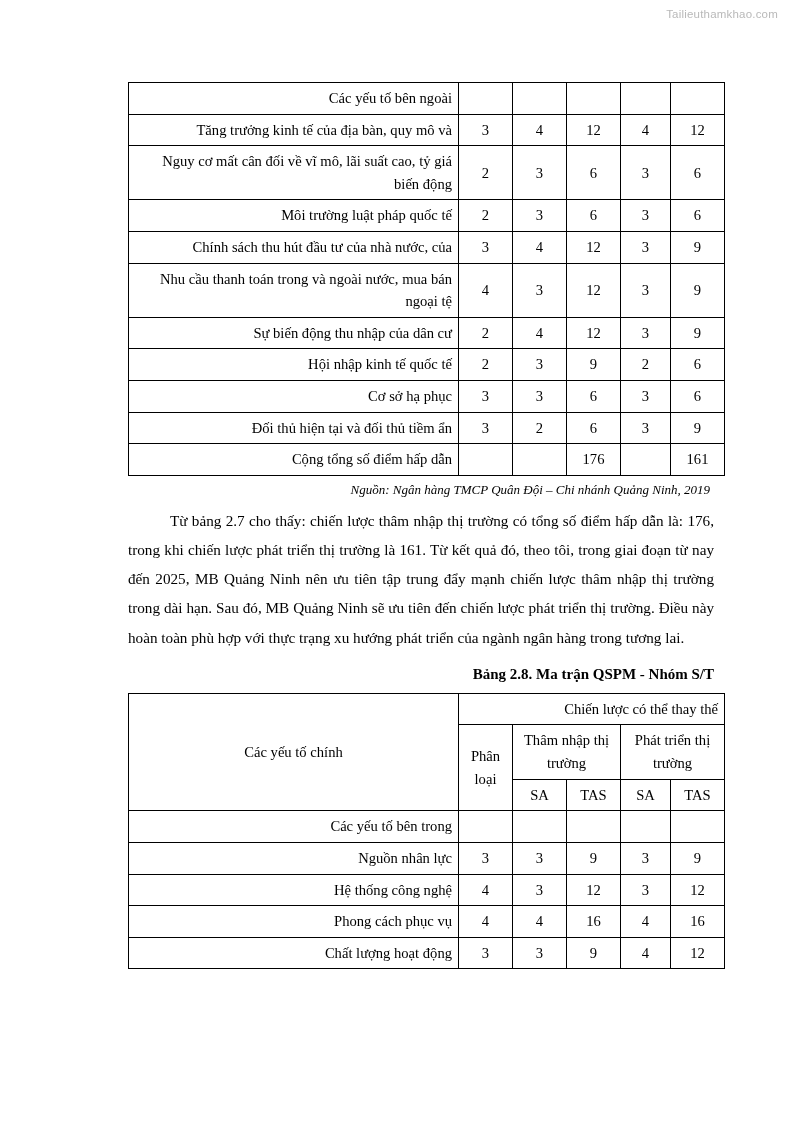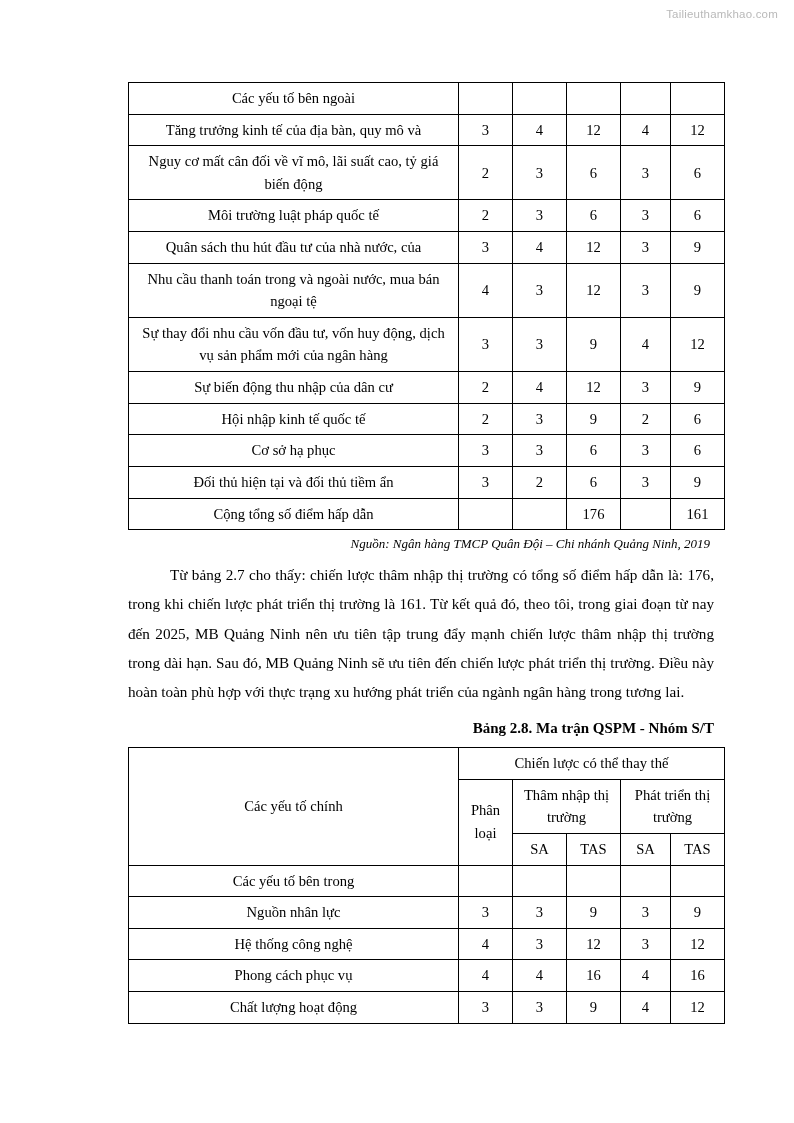--- a/index.html
+++ b/index.html
@@ -52,21 +52,21 @@
   }
   table.doc-table td,
   table.doc-table th {
     border: 1px solid #000000;
     font-size: 14.6px;
     font-weight: normal;
     padding: 4px 6px;
     vertical-align: middle;
     line-height: 1.55;
   }
-  .c-label { text-align: center; }
+  .c-label { text-align: right; }
   .c-num { text-align: center; }
   .bold { font-weight: bold; }
   .two-line { line-height: 1.75; }
 
   .source-line {
     margin-top: 6px;
     text-align: right;
     font-style: italic;
     font-size: 13px;
     padding-right: 4px;
@@ -83,21 +83,21 @@
     text-align: right;
     font-weight: bold;
     font-size: 15px;
   }
   .t2-wrap { margin-top: 10px; }
   .hdr-center {
     text-align: center;
     font-weight: bold;
   }
   .hdr-merge-title {
-    text-align: center;
+    text-align: right;
     font-weight: bold;
     font-size: 15px;
   }
 </style>
 </head>
 <body>
 
 <div class="page">
 
   <div class="watermark">Tailieuthamkhao.com</div>
@@ -141,42 +141,34 @@
         </tr>
         <tr>
           <td class="c-label">Môi trường luật pháp quốc tế</td>
           <td class="c-num">2</td>
           <td class="c-num">3</td>
           <td class="c-num">6</td>
           <td class="c-num">3</td>
           <td class="c-num">6</td>
         </tr>
         <tr>
-          <td class="c-label">Quân sách thu hút đầu tư của nhà nước, của</td>
+          <td class="c-label">Chính sách thu hút đầu tư của nhà nước, của</td>
           <td class="c-num">3</td>
           <td class="c-num">4</td>
           <td class="c-num">12</td>
           <td class="c-num">3</td>
           <td class="c-num">9</td>
         </tr>
         <tr>
           <td class="c-label two-line">Nhu cầu thanh toán trong và ngoài nước, mua bán ngoại tệ</td>
           <td class="c-num">4</td>
           <td class="c-num">3</td>
           <td class="c-num">12</td>
           <td class="c-num">3</td>
           <td class="c-num">9</td>
-        </tr>
-        <tr>
-          <td class="c-label two-line">Sự thay đổi nhu cầu vốn đầu tư, vốn huy động, dịch vụ sản phẩm mới của ngân hàng</td>
-          <td class="c-num">3</td>
-          <td class="c-num">3</td>
-          <td class="c-num">9</td>
-          <td class="c-num">4</td>
-          <td class="c-num">12</td>
         </tr>
         <tr>
           <td class="c-label">Sự biến động thu nhập của dân cư</td>
           <td class="c-num">2</td>
           <td class="c-num">4</td>
           <td class="c-num">12</td>
           <td class="c-num">3</td>
           <td class="c-num">9</td>
         </tr>
         <tr>

